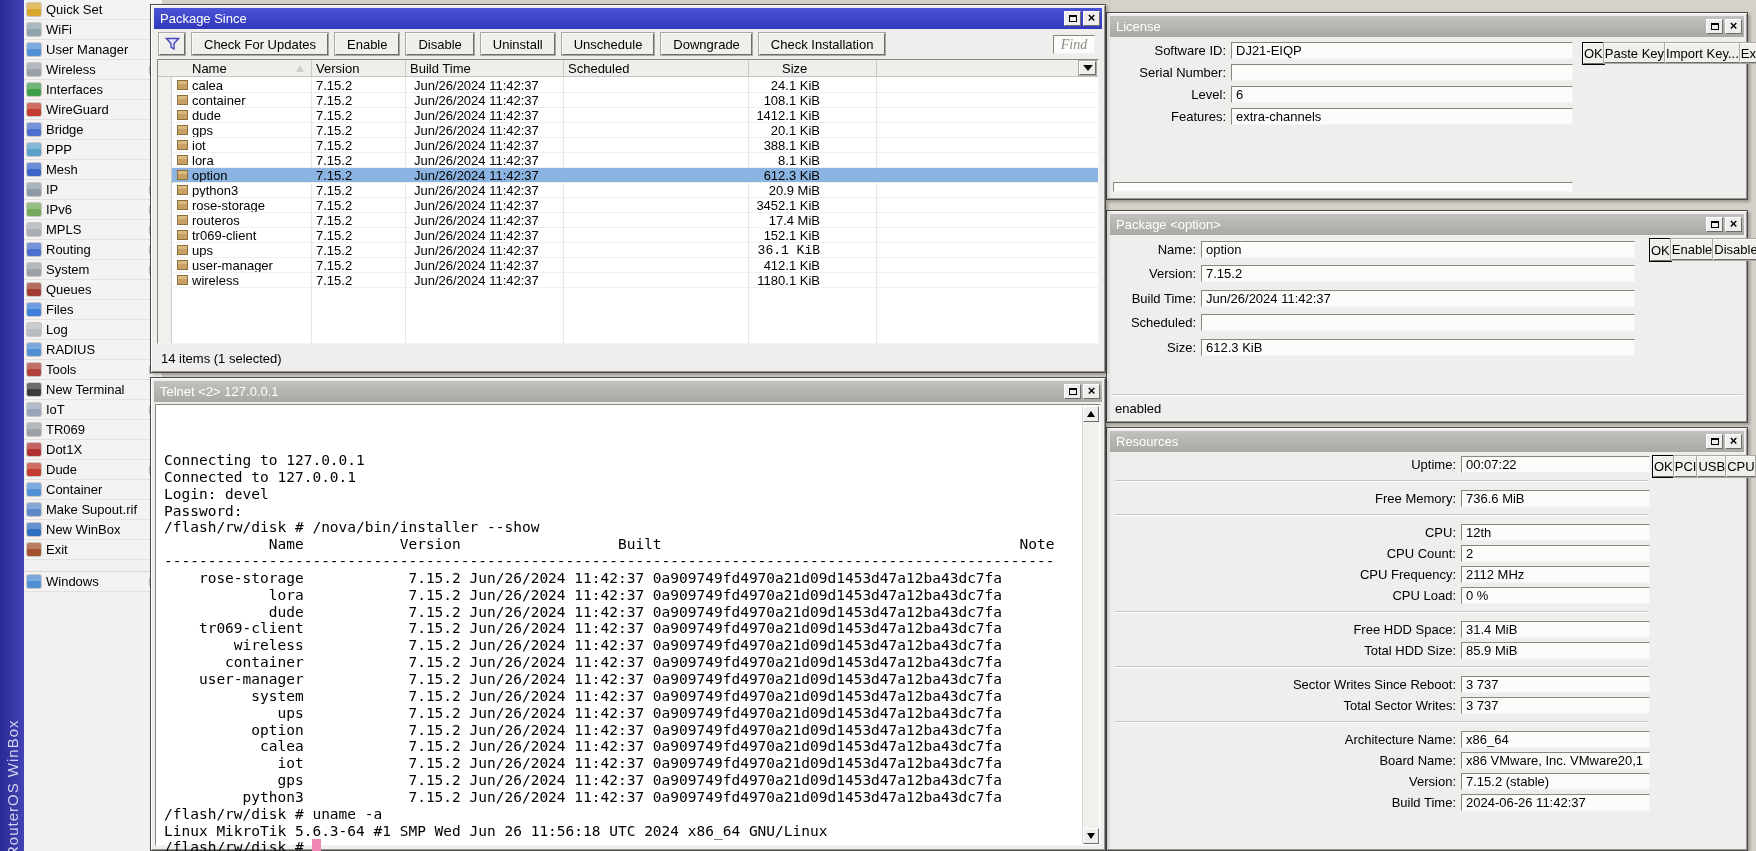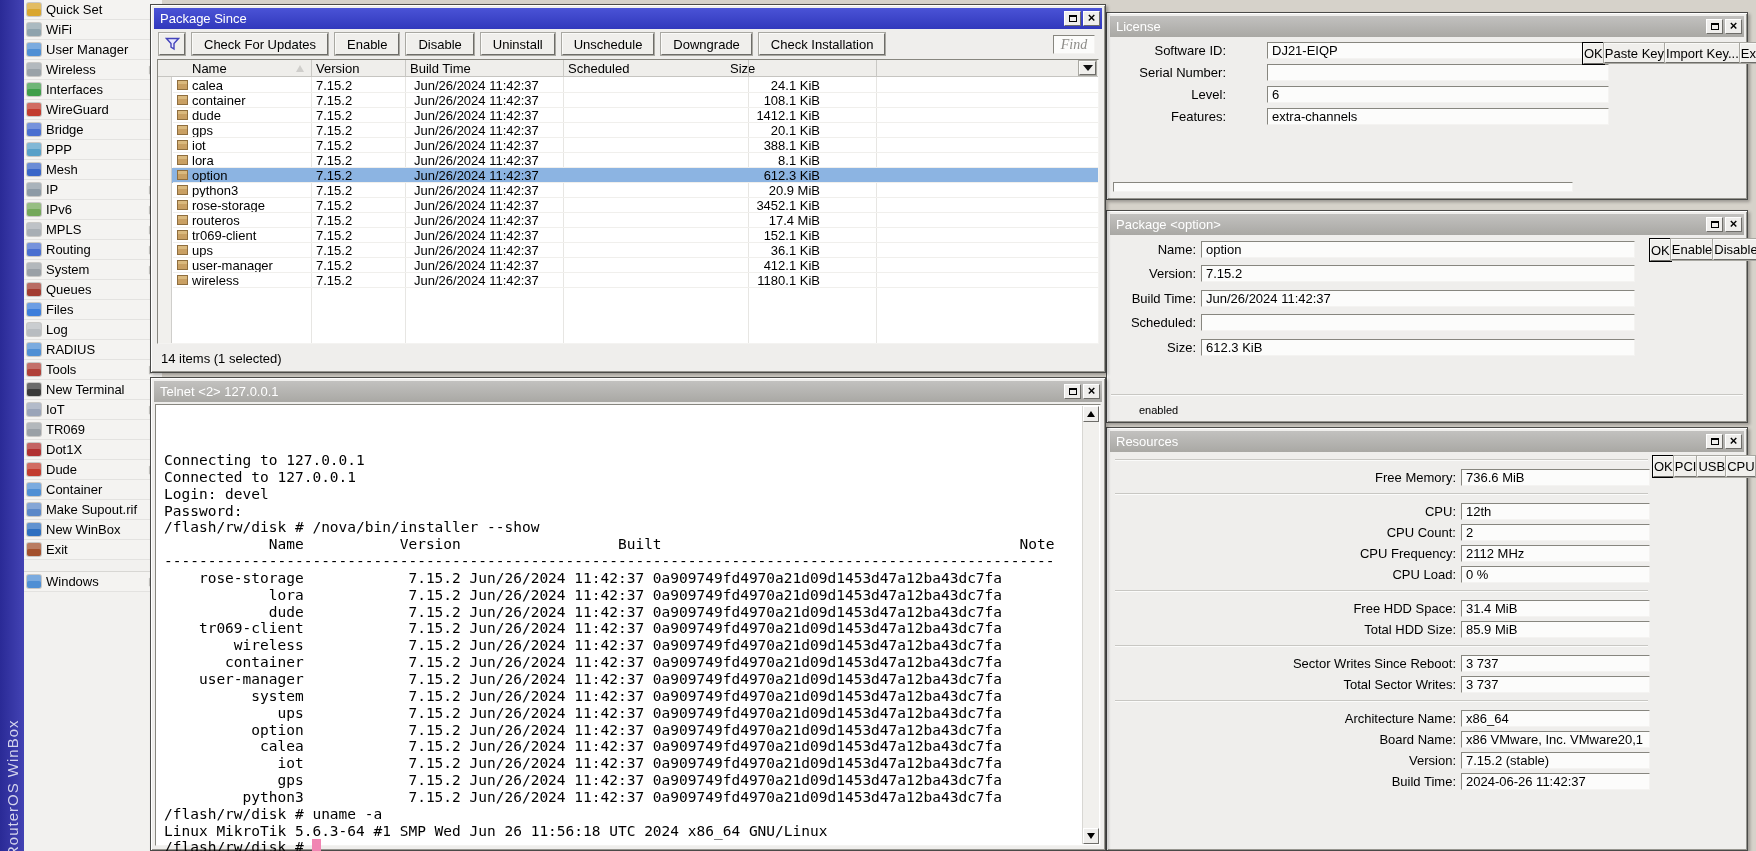--- a/index.html
+++ b/index.html
@@ -98,30 +98,30 @@
   #pkgopt-win   { top:210px; height:213px; z-index:9; }
   #resources-win{ top:427px; height:424px; z-index:9; }
   .fields { position:absolute; left:6px; top:26px; }
   .field-row { display:flex; align-items:center; }
   .flabel { text-align:right; padding-right:5px; font-size:13px; white-space:nowrap; }
   .fsep { border-top:1px solid #c8c7c3; border-bottom:1px solid #fbfbfa; margin:5px 2px 6px 2px; }
   .btn-col { position:absolute; display:flex; flex-direction:row; }
   #license-win  .flabel { width:118px; } #license-win  .valbox { width:342px; }
   #pkgopt-win   .flabel { width:88px; }  #pkgopt-win   .valbox { width:434px; }
   #resources-win .flabel{ width:348px; } #resources-win .valbox{ width:189px; }
-  #license-win .field-row { height:22px;gap:36px; }
+  #license-win .field-row { height:22px; }
   #pkgopt-win .field-row { height:24.5px; }
   #resources-win .field-row { height:21px; }
   #license-win .btn-col { right:12px; top:30px; width:152px; }
   #pkgopt-win  .btn-col { right:9px;  top:28px; width:88px; }
   #resources-win .btn-col { right:7px; top:28px; width:87px; }
   #license-status { position:absolute; left:6px; bottom:7px; width:460px; height:10px; }
   #pkgopt-statusline { position:absolute; left:4px; right:4px; bottom:26px; height:2px;
     border-top:1px solid #c8c7c3; border-bottom:1px solid #fbfbfa; }
-  #pkgopt-status { position:absolute; left:8px; bottom:6px; font-size:11px;margin-left:24px; }
+  #pkgopt-status { position:absolute; left:8px; bottom:6px; font-size:13px; }
 </style>
 </head>
 <body>
 
 <div id="brand-strip">
   <div id="brand-text">RouterOS WinBox</div>
 </div>
 
 <div id="sidebar">
   <div id="sidebar-items">
@@ -386,21 +386,21 @@
           <span class="cell" style="left: 410px;"></span>
           <span class="cell" style="right: 278px;">152.1 KiB</span>
           <div class="sep"></div>
         </div>
         <div class="t-row" style="top: 183px;">
           <span class="pkg-icon"></span>
           <span class="cell" style="left: 34px;">ups</span>
           <span class="cell" style="left: 158px;">7.15.2</span>
           <span class="cell" style="left: 256px;">Jun/26/2024 11:42:37</span>
           <span class="cell" style="left: 410px;"></span>
-          <span class="cell" style="right: 278px;">36.1 KiB</span>
+          <span class="cell" style="right: 278px; font-family: Liberation Mono, monospace;">36.1 KiB</span>
           <div class="sep"></div>
         </div>
         <div class="t-row" style="top: 198px;">
           <span class="pkg-icon"></span>
           <span class="cell" style="left: 34px;">user-manager</span>
           <span class="cell" style="left: 158px;">7.15.2</span>
           <span class="cell" style="left: 256px;">Jun/26/2024 11:42:37</span>
           <span class="cell" style="left: 410px;"></span>
           <span class="cell" style="right: 278px;">412.1 KiB</span>
           <div class="sep"></div>
@@ -418,21 +418,21 @@
     <div id="pl-gutter"></div>
     <div id="pl-header">
       <div id="sort-arrow"></div>
       <div class="btn" id="col-dd">
           <span class="tri"></span>
         </div>
     <span class="hcell" style="left: 34px;">Name</span>
         <span class="hcell" style="left: 158px;">Version</span>
         <span class="hcell" style="left: 252px;">Build Time</span>
         <span class="hcell" style="left: 410px;">Scheduled</span>
-        <span class="hcell" style="left: 572px;">Size</span>
+        <span class="hcell" style="left: 624px;">Size</span>
         <div class="vline h" style="left: 153px;"></div>
         <div class="vline h" style="left: 247px;"></div>
         <div class="vline h" style="left: 405px;"></div>
         <div class="vline h" style="left: 590px;"></div>
         <div class="vline h" style="left: 718px;"></div>
       </div>
   </div>
   <div id="pl-status">14 items (1 selected)</div>
 </div>
 
@@ -549,20 +549,24 @@
     <span>Resources</span>
     <span class="tb-spacer"></span>
     <span class="tb-btn">
         <span class="glyph-max"></span>
       </span>
     <span class="tb-btn">
         <span class="glyph-close">×</span>
       </span>
   </div>
   <div class="fields">
+      <div class="field-row">
+        <span class="flabel">Uptime:</span>
+        <span class="sunken valbox">00:07:22</span>
+      </div>
       <div class="fsep"></div>
       <div class="field-row">
         <span class="flabel">Free Memory:</span>
         <span class="sunken valbox">736.6 MiB</span>
       </div>
       <div class="fsep"></div>
       <div class="field-row">
         <span class="flabel">CPU:</span>
         <span class="sunken valbox">12th</span>
       </div>

